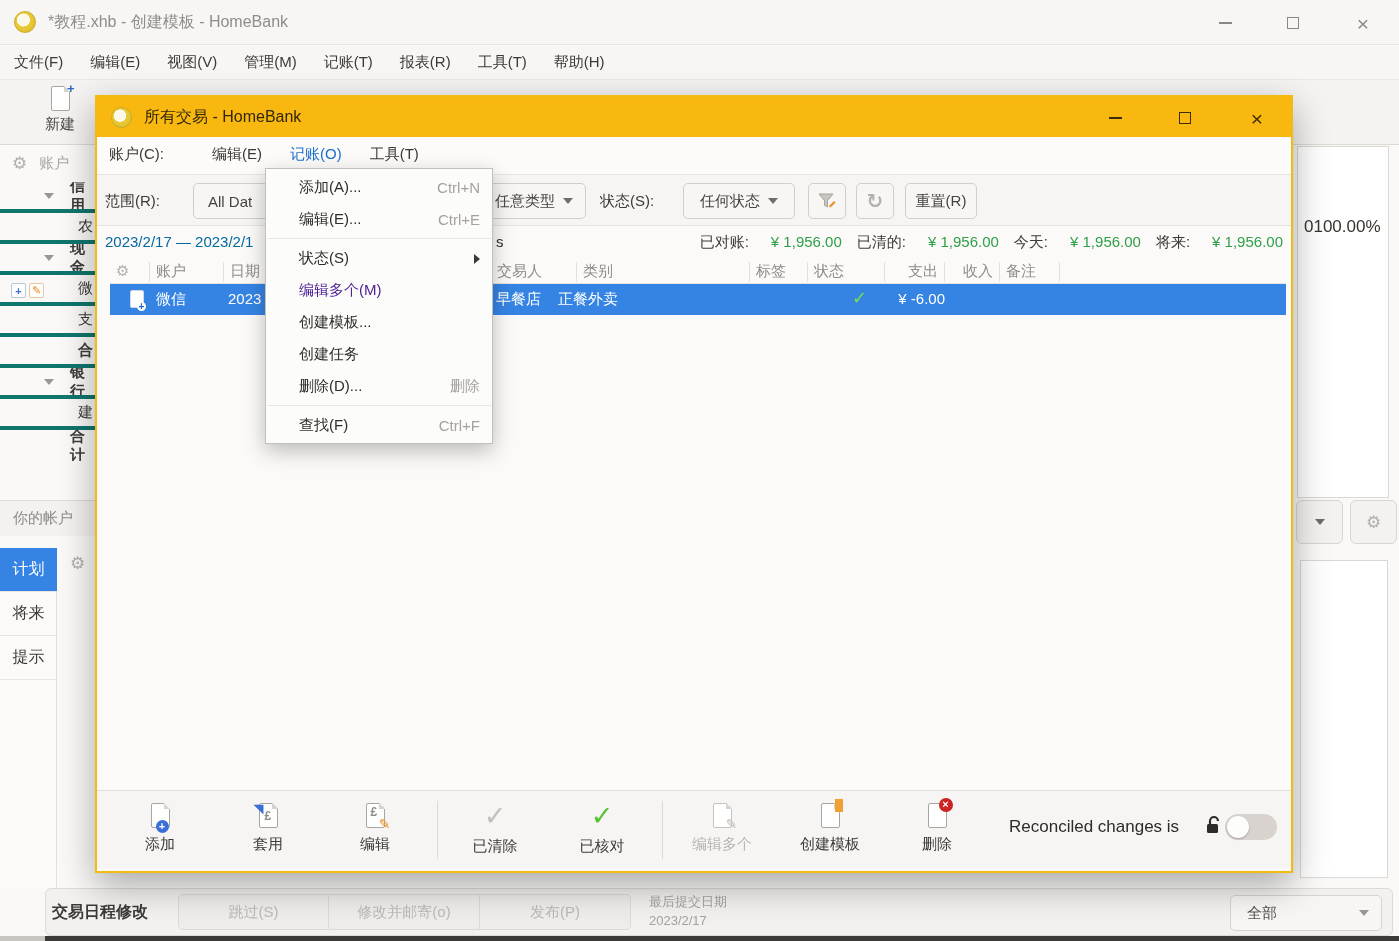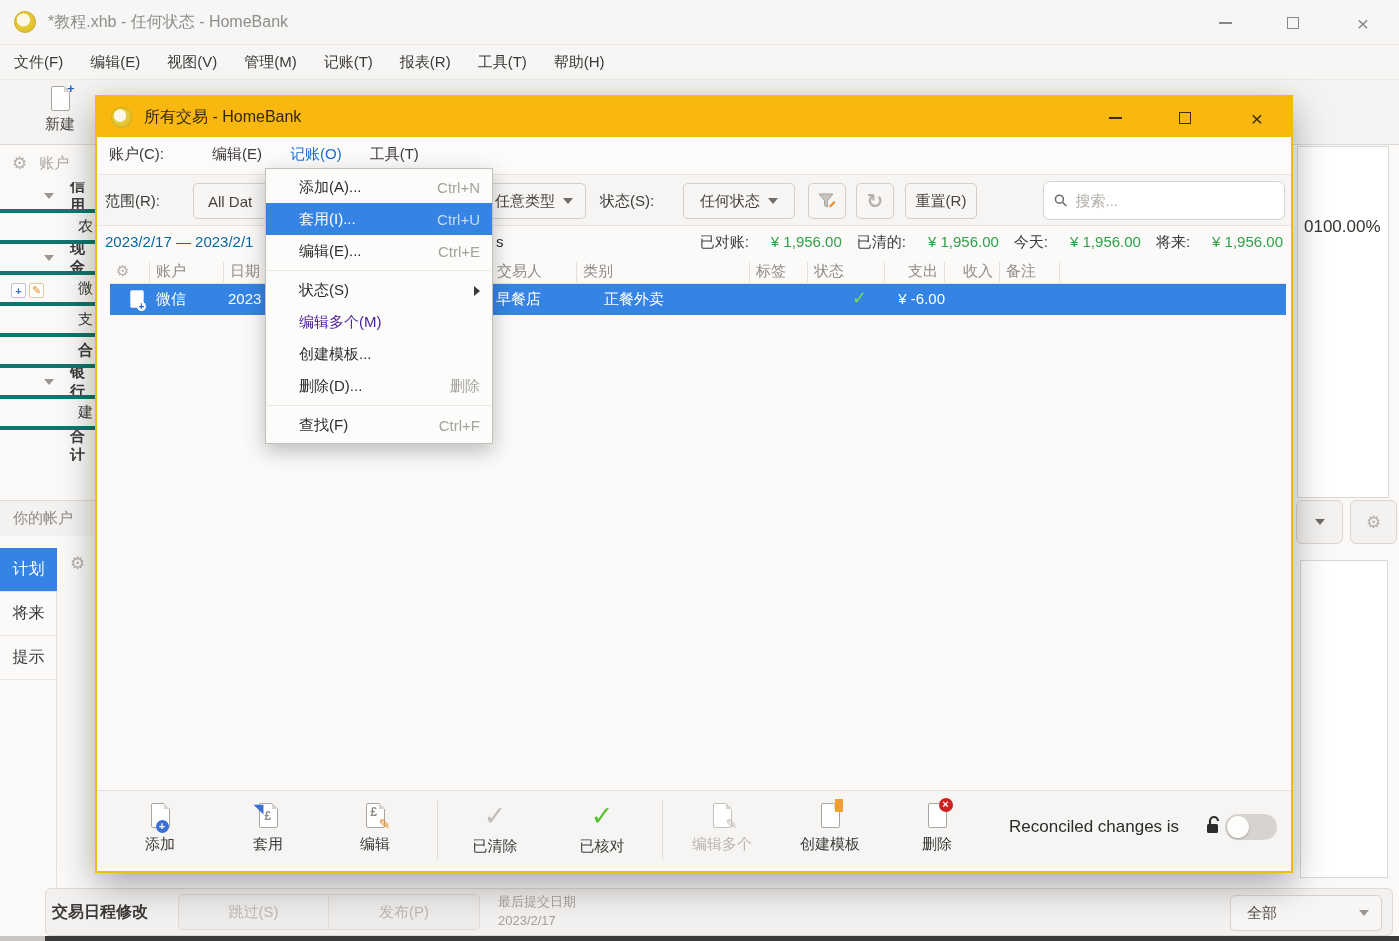--- a/index.html
+++ b/index.html
@@ -131,21 +131,21 @@
   .mi.disabled { color:#4c1d95; }
   .msep { height:1px; background:#e8e5e2; margin:3px 1px; }
 </style>
 </head>
 <body>
 
 <div class="screen">
 
   <div class="mw-titlebar">
     <div class="hb-icon"></div>
-    <div class="mw-title">*教程.xhb - 任何状态 - HomeBank</div>
+    <div class="mw-title">*教程.xhb - 创建模板 - HomeBank</div>
     <div class="winbtn" style="left:1208px;">
         <div class="minbar"></div>
       </div>
     <div class="winbtn" style="left:1276px;">
         <div class="maxbox"></div>
       </div>
     <div class="winbtn" style="left:1346px;">
         <span class="xglyph">×</span>
       </div>
   </div>
@@ -244,20 +244,21 @@
     </div>
   <div class="right-btn" style="left:1350px;top:500px;">
       <span class="gear">⚙</span>
     </div>
   <div class="right-panel-bottom"></div>
 
   <div class="bb">
     <span class="bb-title">交易日程修改</span>
     <div class="bb-group">
       <div class="bb-btn">跳过(S)</div>
+      <div class="bb-btn">修改并邮寄(o)</div>
       <div class="bb-btn">发布(P)</div>
     </div>
     <div class="bb-last">
       <div>最后提交日期</div>
       <div>2023/2/17</div>
     </div>
     <div class="bb-range">
       <span>全部</span>
       <span class="caret-down lite"></span>
     </div>
@@ -305,27 +306,20 @@
         <svg width="20" height="20" viewBox="0 0 20 20">
           <path d="M2 3h14l-5.5 6.5V16l-3-1.6V9.5z" fill="#c9c4be" stroke="#a7a29c" stroke-width="1"></path>
           <path d="M12 15l5-5 1.6 1.6-5 5z" fill="#e8902a"></path>
         </svg>
       </div>
       <div class="fbtn" style="left:759px;width:38px;">
         <span style="font-size:20px;color:#b6b1ac;font-weight:bold;line-height:1;">↻</span>
       </div>
       <div class="fbtn" style="left:808px;width:72px;">
         <span>重置(R)</span>
-      </div>
-      <div class="searchbox">
-        <svg width="15" height="15" viewBox="0 0 15 15">
-          <circle cx="6" cy="6" r="4.4" fill="none" stroke="#6e6b67" stroke-width="1.7"></circle>
-          <line x1="9.4" y1="9.4" x2="13.6" y2="13.6" stroke="#6e6b67" stroke-width="1.7"></line>
-        </svg>
-        <input type="text" placeholder="搜索..." style="">
       </div>
     </div>
 
     <div class="cw-summaryrow">
       <span class="sum-left">2023/2/17 — 2023/2/1</span>
       <span class="sum-tail">s</span>
       <div class="sum-right">
         <span class="sum-pair">
             <span class="sl">已对账:</span>
             <span class="sv">¥ 1,956.00</span>
@@ -356,21 +350,21 @@
         <span class="thc" style="left:698px;width:77px;">状态</span>
         <span class="thc r" style="left:775px;width:60px;">支出</span>
         <span class="thc r" style="left:835px;width:55px;">收入</span>
         <span class="thc" style="left:890px;width:60px;">备注</span>
       </div>
       <div class="trow">
         <span class="rowdoc"></span>
         <span class="tc" style="left:46px;">微信</span>
         <span class="tc" style="left:118px;">2023</span>
         <span class="tc" style="left:386px;">早餐店</span>
-        <span class="tc" style="left:494px;text-align:center;">正餐外卖</span>
+        <span class="tc" style="left:448px;text-align:center;">正餐外卖</span>
         <span class="tc checkmark" style="left:742px;top:5px;color:#79e04a;">✓</span>
         <span class="tc" style="left:775px;width:60px;text-align:right;">¥ -6.00</span>
       </div>
     </div>
 
     <div class="cw-actionbar">
       <div class="act" style="left:13px;">
         <div class="doc">
             <span class="badge" style="left:4px;bottom:-6px;color:#fff;background:#3a6fd8;border-radius:50%;width:13px;height:13px;font-size:11px;text-align:center;line-height:12px;">+</span>
           </div>
@@ -427,40 +421,39 @@
           <div class="knob"></div>
         </div>
     </div>
   </div>
 
   <div class="menu">
     <div class="mi">
       <span>添加(A)...</span>
         <span class="sc">Ctrl+N</span>
     </div>
-    <div class="mi sel">
-      <span>套用(I)...</span>
-        <span class="sc">Ctrl+U</span>
-    </div>
     <div class="mi">
       <span>编辑(E)...</span>
         <span class="sc">Ctrl+E</span>
     </div>
     <div class="msep"></div>
     <div class="mi">
       <span>状态(S)</span>
         <span class="sc"><span class="caret-right"></span></span>
     </div>
     <div class="mi disabled">
       <span>编辑多个(M)</span>
     </div>
     <div class="mi">
       <span>创建模板...</span>
     </div>
     <div class="mi">
+      <span>创建任务</span>
+    </div>
+    <div class="mi">
       <span>删除(D)...</span>
         <span class="sc">删除</span>
     </div>
     <div class="msep"></div>
     <div class="mi">
       <span>查找(F)</span>
         <span class="sc">Ctrl+F</span>
     </div>
   </div>
 

